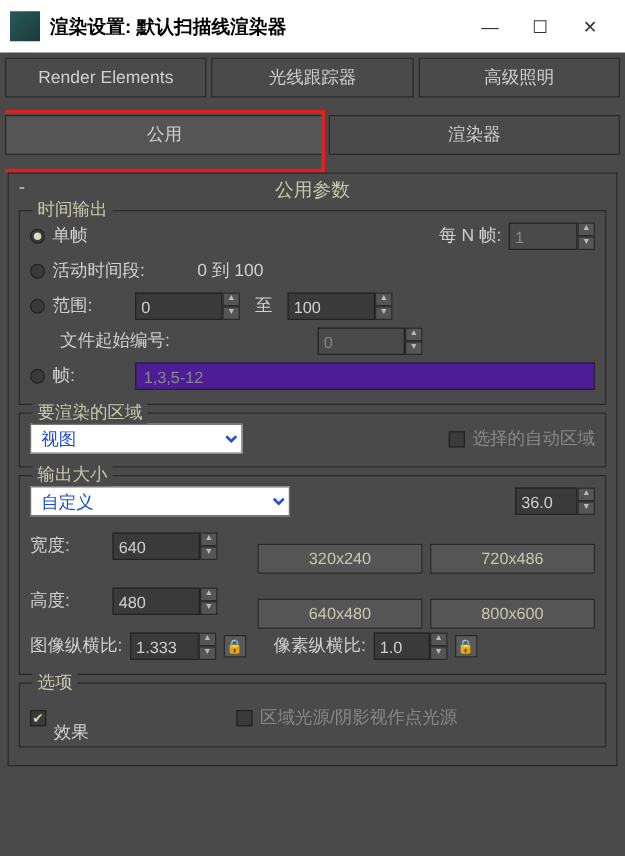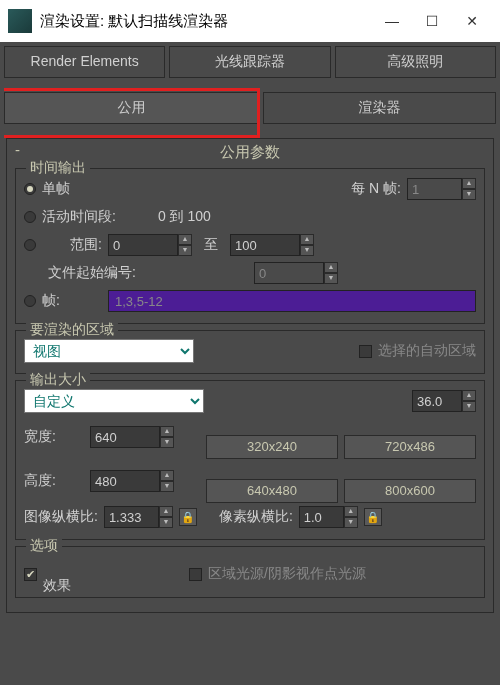--- a/index.html
+++ b/index.html
@@ -1,19 +1,19 @@
 <!DOCTYPE html>
 <html><head>
 <meta charset="utf-8">
 <style>
 * { box-sizing: border-box; margin: 0; padding: 0; font-family: "Microsoft YaHei", sans-serif; }
 body { width: 500px; height: 685px; background: #fff; overflow: hidden; }
 .titlebar { height: 42px; background: #fff; display: flex; align-items: center; padding: 0 8px; }
 .titlebar .icon { width: 24px; height: 24px; background: linear-gradient(135deg,#2a5a5a,#1a3a3a); margin-right: 8px; }
-.titlebar .title { flex: 1; font-size: 15px; color: #000; }
+.titlebar .title { flex: 1; font-size: 15px; color: #000; font-weight: bold; }
 .winbtn { width: 40px; height: 30px; display: flex; align-items: center; justify-content: center; color: #333; font-size: 14px; }
 .app { background: #4a4a4a; height: 643px; padding: 4px; color: #d0d0d0; font-size: 14px; }
 .tabs-row { display: flex; gap: 4px; margin-bottom: 14px; }
 .tab { flex: 1; text-align: center; padding: 6px 4px; background: #4a4a4a; border: 1px solid #2a2a2a; color: #d0d0d0; font-size: 14px; cursor: pointer; }
 .tab.active { background: #555; }
 .highlight-box { position: absolute; border: 3px solid #e02020; pointer-events: none; }
 .panel { border: 1px solid #2a2a2a; margin: 4px 2px; padding: 4px 6px 8px 6px; position: relative; }
 .panel-title { text-align: center; color: #c8c8b0; font-size: 15px; margin-bottom: 4px; }
 .panel-title .collapse { position: absolute; left: 8px; top: 2px; color: #c8c8b0; }
 .group { border: 1px solid #2a2a2a; margin: 6px 2px; padding: 6px 8px 8px 8px; position: relative; }
@@ -24,21 +24,21 @@
 .checkbox { width: 13px; height: 13px; border: 1px solid #222; background: #3a3a3a; display: inline-flex; align-items: center; justify-content: center; font-size: 11px; color: #d8d8c0; }
 .checkbox.checked::after { content: "✔"; }
 .label { color: #d0d0d0; }
 .label.dim { color: #888; }
 .spinner { display: flex; align-items: center; }
 .spinner input { width: 55px; height: 22px; background: #3a3a3a; border: 1px solid #222; color: #d0d0d0; padding: 0 4px; font-size: 13px; }
 .spinner input.disabled { background: #4a4a4a; color: #888; }
 .spinner .arrows { width: 14px; display: flex; flex-direction: column; }
 .spinner .arrows div { height: 11px; background: #555; border: 1px solid #2a2a2a; font-size: 7px; line-height: 7px; text-align: center; color: #bbb; }
 .textfield { height: 22px; background: #4c1d95; border: 1px solid #222; color: #888; padding: 0 6px; font-size: 13px; flex: 1; }
-select.combo { height: 24px; background: #fff; border: 1px solid #777; color: #0f766e; font-size: 14px; padding: 0 4px; }
+select.combo { height: 24px; background: #fff; border: 1px solid #777; color: #1d4ed8; font-size: 14px; padding: 0 4px; }
 .preset-btn { flex: 1; height: 24px; background: #555; border: 1px solid #2a2a2a; color: #c8c8b0; font-size: 13px; text-align: center; line-height: 22px; margin-top: 20px; }
 .lock-icon { width: 18px; height: 18px; background: #5a5a5a; border: 1px solid #2a2a2a; display: flex; align-items: center; justify-content: center; font-size: 11px; color: #a0c0e0; }
 .spacer { flex: 1; }
 .content { position: relative; height: 600px; overflow: hidden; }
 </style>
 </head>
 <body>
 
 <div class="titlebar">
   <div class="icon"></div>
@@ -83,21 +83,21 @@
           </div>
         </div>
         <div class="row">
           <span class="radio"></span>
           <span class="label">活动时间段:</span>
           <span style="width:30px;"></span>
           <span class="label">0 到 100</span>
         </div>
         <div class="row">
           <span class="radio"></span>
-          <span class="label" style="width:60px;text-align:right;">范围:</span>
+          <span class="label" style="width:60px;">范围:</span>
           <div class="spinner">
             <input style="width: 70px;" value="0">
             <div class="arrows">
                 <div>▲</div>
                 <div>▼</div>
               </div>
           </div>
           <span class="label" style="margin:0 6px;">至</span>
           <div class="spinner">
             <input style="width: 70px;" value="100">
@@ -133,21 +133,21 @@
           </select>
           <span class="spacer"></span>
           <span class="checkbox"></span>
           <span class="label dim">选择的自动区域</span>
         </div>
       </div>
 
       <div class="group">
         <div class="group-legend">输出大小</div>
         <div class="row">
-          <select class="combo" style="width:180px;">
+          <select class="combo" style="width:208px;">
             <option>自定义</option>
           </select>
           <span class="spacer"></span>
           <div class="spinner">
             <input style="width: 50px;" value="36.0">
             <div class="arrows">
                 <div>▲</div>
                 <div>▼</div>
               </div>
           </div>

